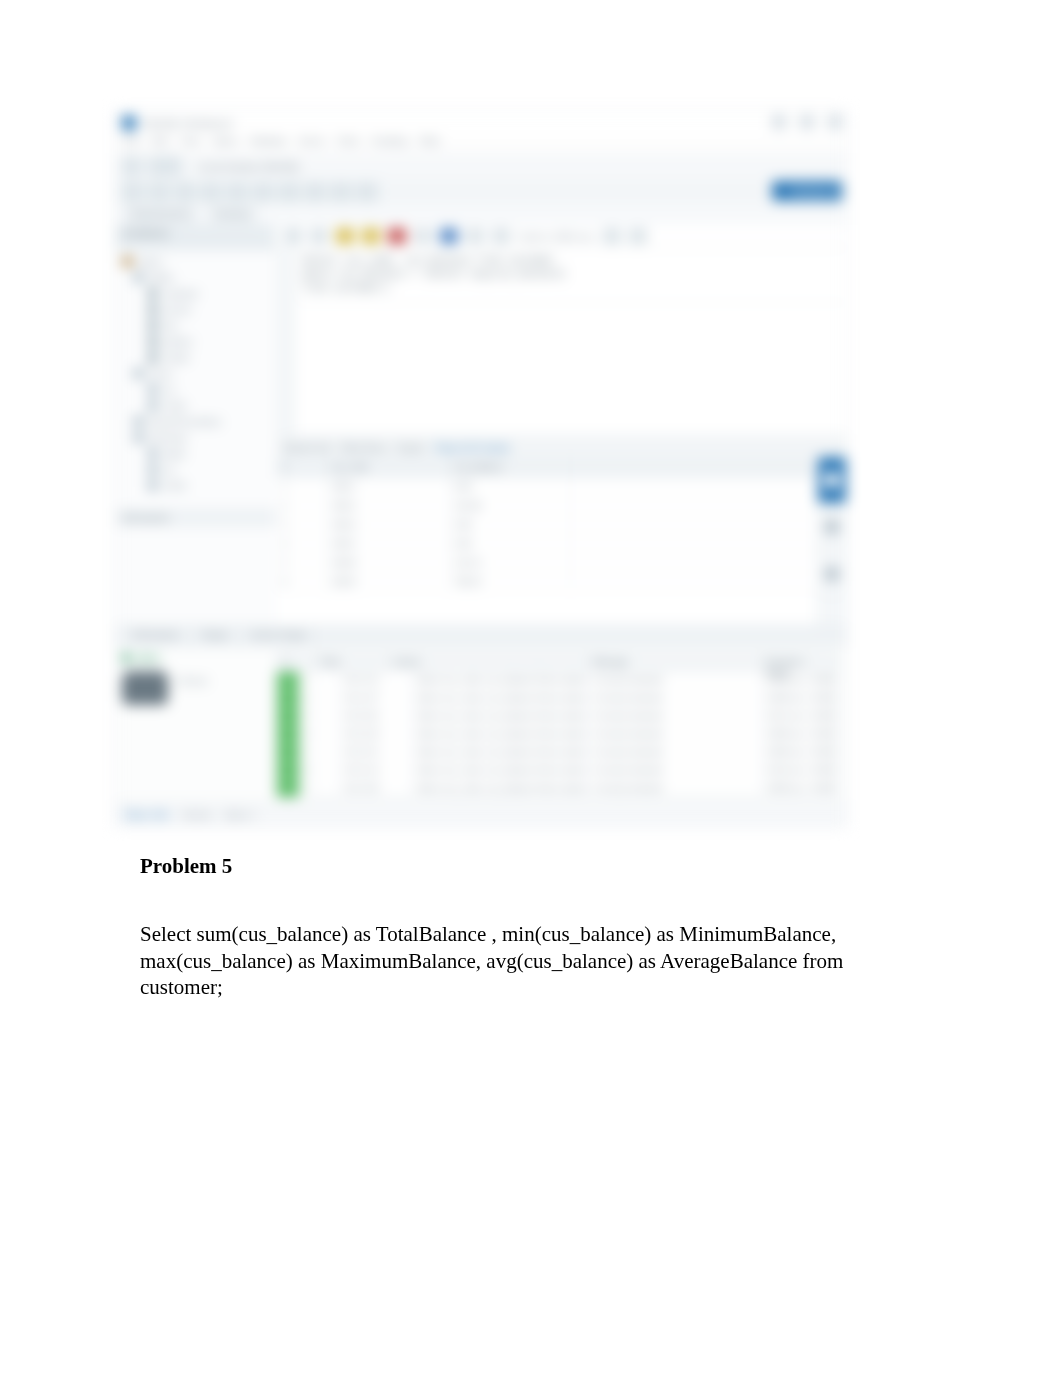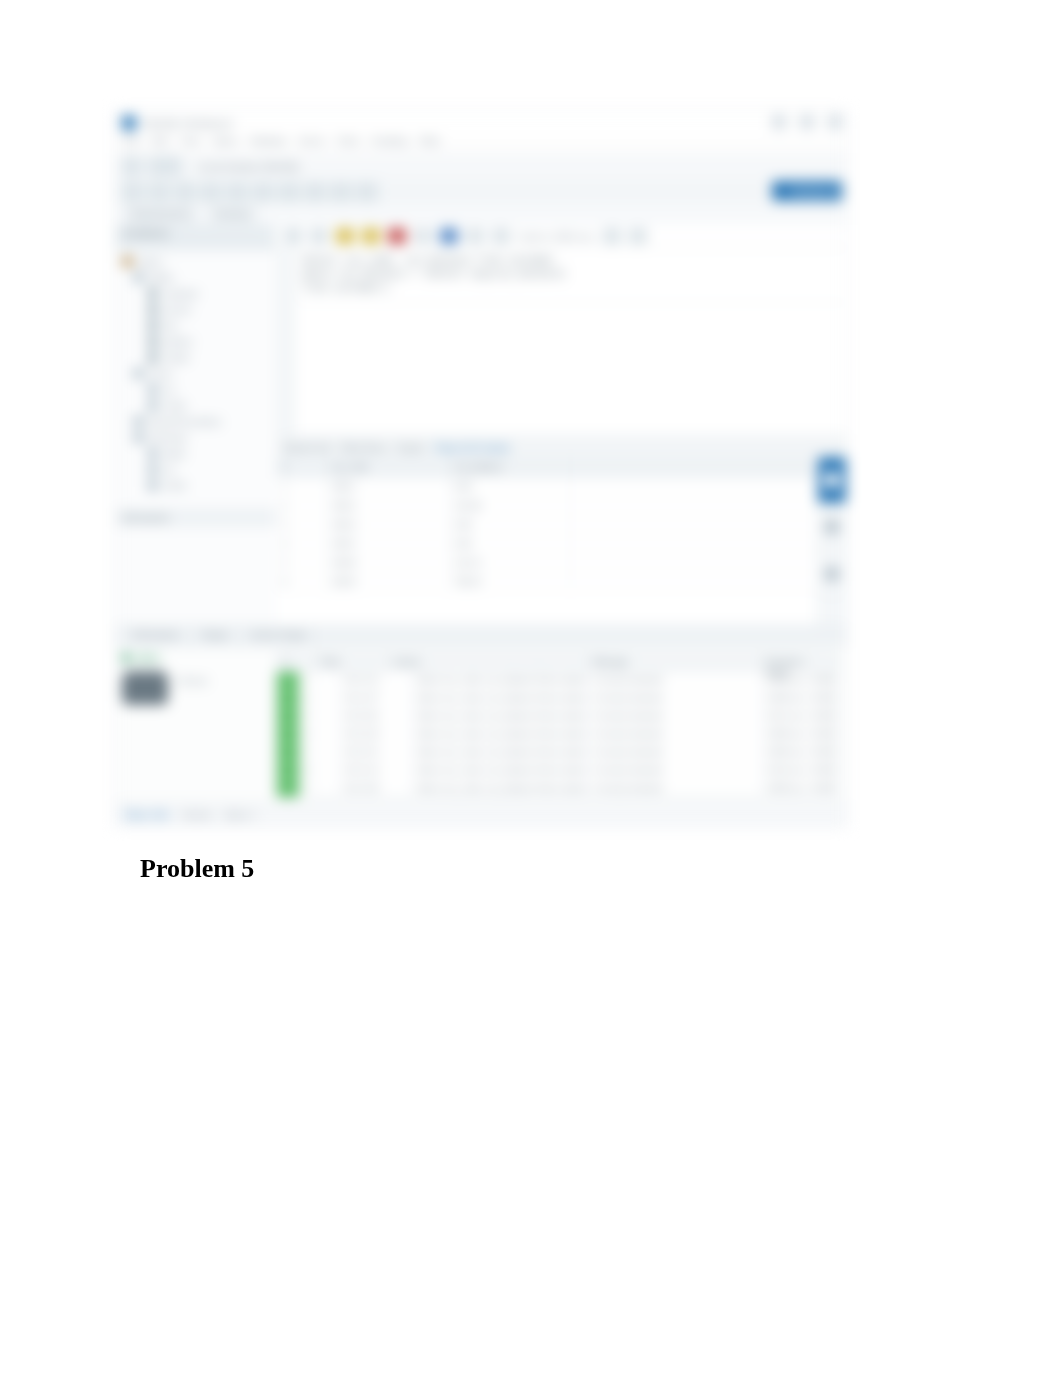--- a/index.html
+++ b/index.html
@@ -196,21 +196,21 @@
     display:flex; align-items:center; gap:12px; padding-left:8px;
   }
   .statusbar span { font-size:10px; color:#8b98a2; }
   .statusbar .active { color:#2f7ab8; }
 
   
   .doc-text {
     margin-left: 140px;
     margin-right: 140px;
     margin-top: 26px;
-    font-size: 26px;
+    font-size: 21px;
     color: #000000;
     line-height: 1.25;
   }
   .doc-heading { font-weight: bold; margin-bottom: 42px; }
 </style>
 </head>
 <body>
 
 <div class="page">
 
@@ -504,15 +504,16 @@
     <div class="statusbar">
       <span class="active">Object Info</span>
       <span>Session</span>
       <span>Query 1</span>
     </div>
 
   </div>
 
   <div class="doc-text">
     <div class="doc-heading">Problem 5</div>
+    <div>Select sum(cus_balance) as TotalBalance , min(cus_balance) as MinimumBalance, max(cus_balance) as MaximumBalance, avg(cus_balance) as AverageBalance from customer;</div>
   </div>
 
 </div>
 
 </body></html>

